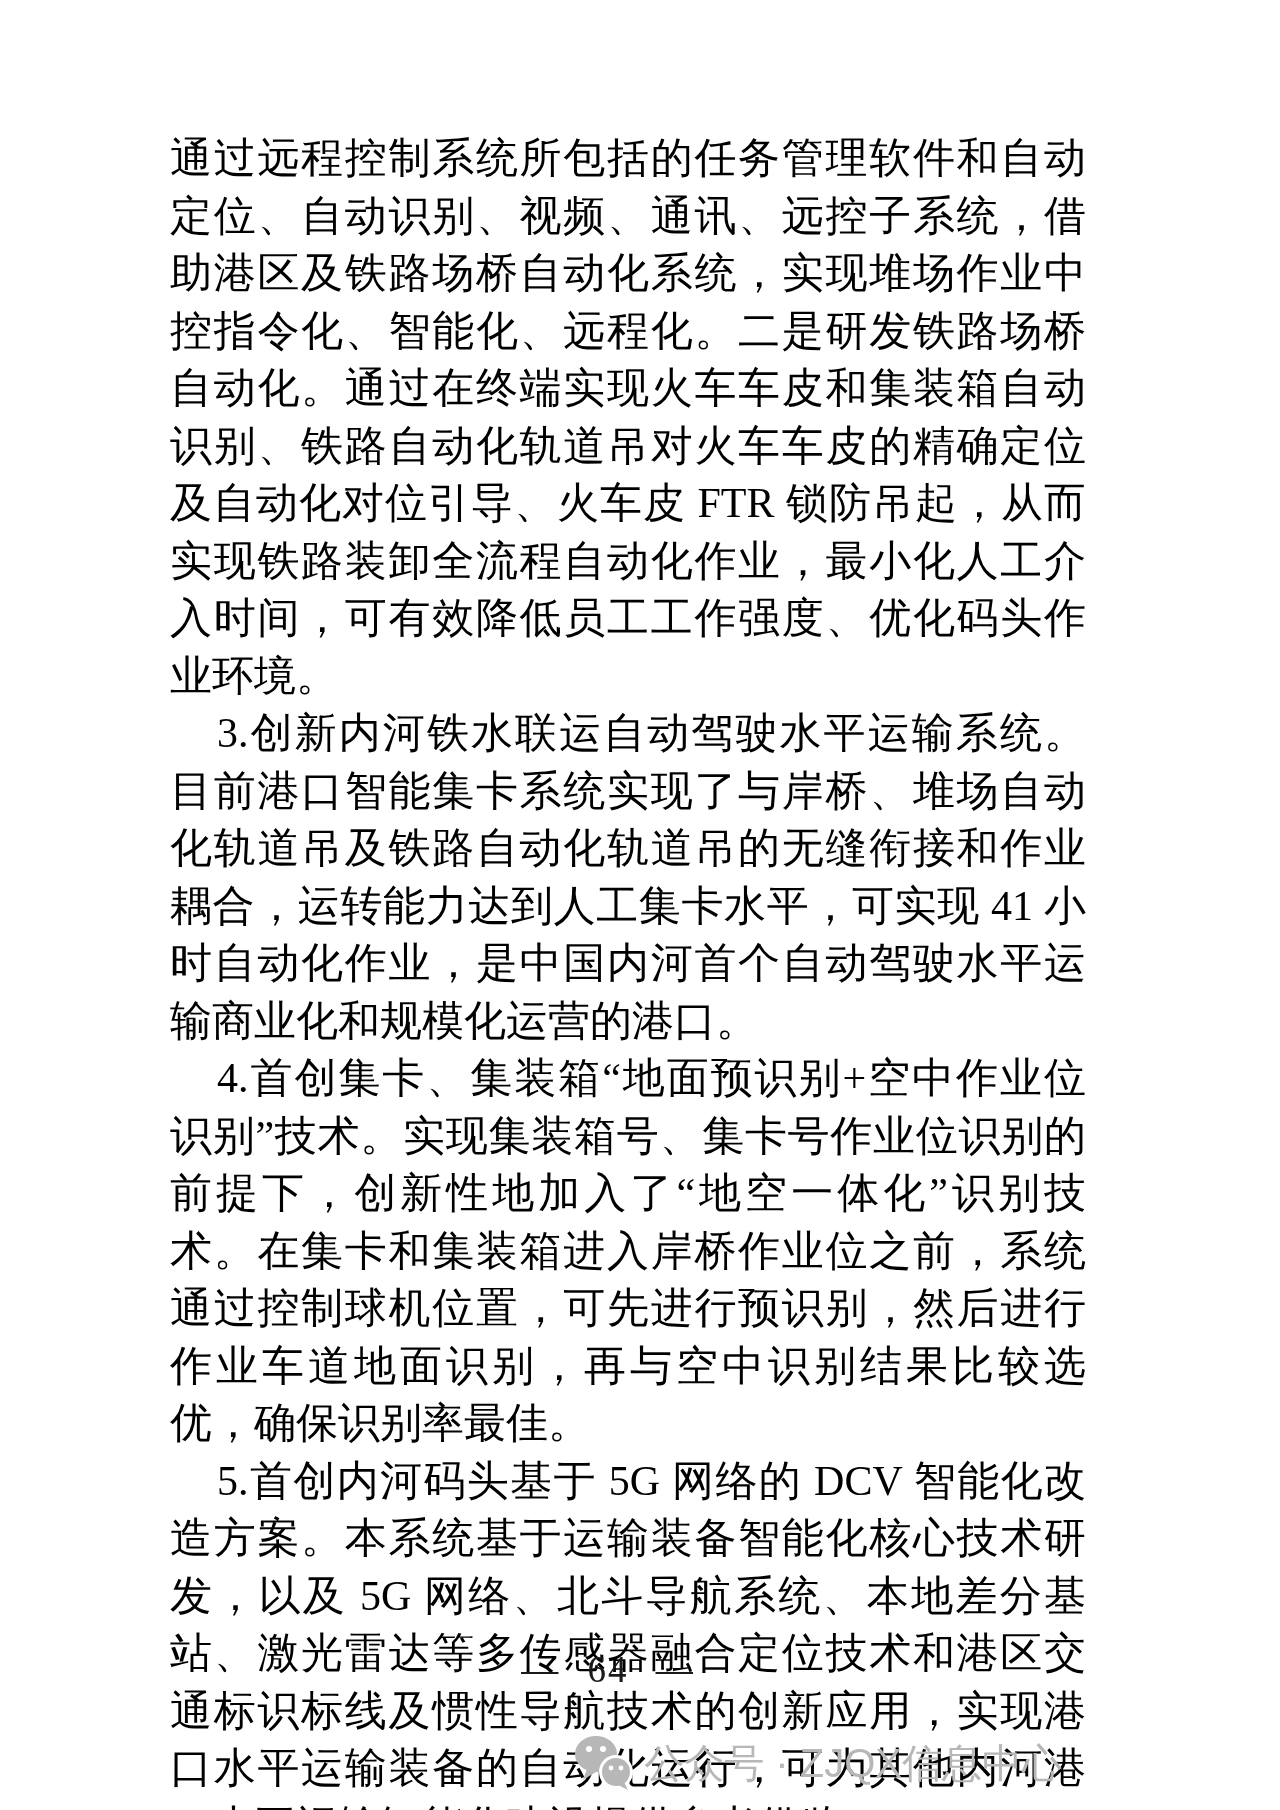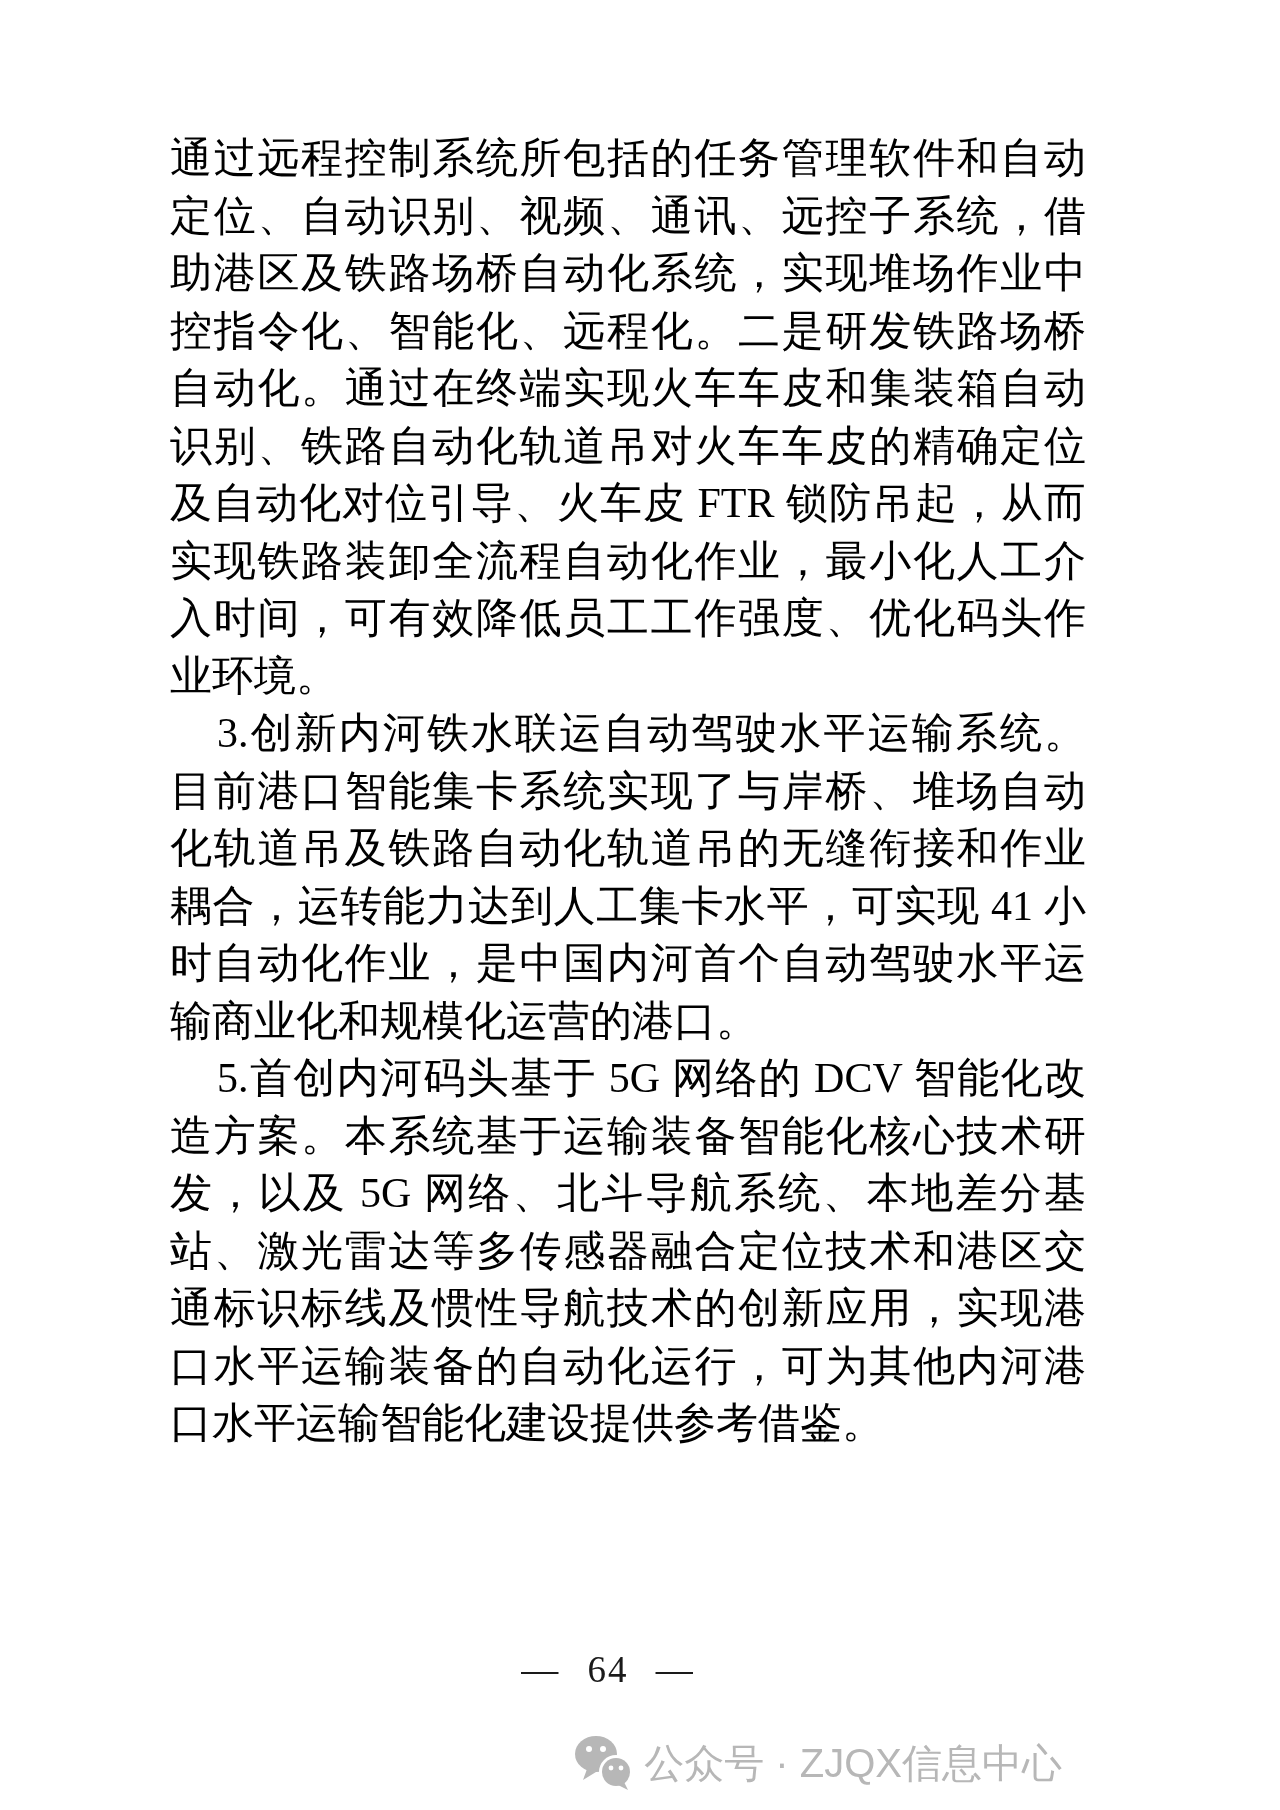--- a/index.html
+++ b/index.html
@@ -55,20 +55,21 @@
 <body>
 
 <div class="page">
 
   <div class="doc-body">
 
     <p class="para-cont">通过远程控制系统所包括的任务管理软件和自动定位、自动识别、视频、通讯、远控子系统，借助港区及铁路场桥自动化系统，实现堆场作业中控指令化、智能化、远程化。二是研发铁路场桥自动化。通过在终端实现火车车皮和集装箱自动识别、铁路自动化轨道吊对火车车皮的精确定位及自动化对位引导、火车皮 FTR 锁防吊起，从而实现铁路装卸全流程自动化作业，最小化人工介入时间，可有效降低员工工作强度、优化码头作业环境。</p>
 
     <p class="para-num"><span class="lead-bold">3.创新内河铁水联运自动驾驶水平运输系统。</span><span>目前港口智能集卡系统实现了与岸桥、堆场自动化轨道吊及铁路自动化轨道吊的无缝衔接和作业耦合，运转能力达到人工集卡水平，可实现 41 小时自动化作业，是中国内河首个自动驾驶水平运输商业化和规模化运营的港口。</span></p>
 
+    <p class="para-num"><span class="lead-bold">4.首创集卡、集装箱“地面预识别+空中作业位识别”技术。</span><span>实现集装箱号、集卡号作业位识别的前提下，创新性地加入了“地空一体化”识别技术。在集卡和集装箱进入岸桥作业位之前，系统通过控制球机位置，可先进行预识别，然后进行作业车道地面识别，再与空中识别结果比较选优，确保识别率最佳。</span></p>
 
     <p class="para-num"><span class="lead-bold">5.首创内河码头基于 5G 网络的 DCV 智能化改造方案。</span><span>本系统基于运输装备智能化核心技术研发，以及 5G 网络、北斗导航系统、本地差分基站、激光雷达等多传感器融合定位技术和港区交通标识标线及惯性导航技术的创新应用，实现港口水平运输装备的自动化运行，可为其他内河港口水平运输智能化建设提供参考借鉴。</span></p>
 
   </div>
 
   <div class="page-number">— 64 —</div>
 
   <div class="watermark">
     <span class="wechat-icon">
       <svg width="62" height="56" viewBox="0 0 62 56" xmlns="http://www.w3.org/2000/svg" aria-hidden="true">

